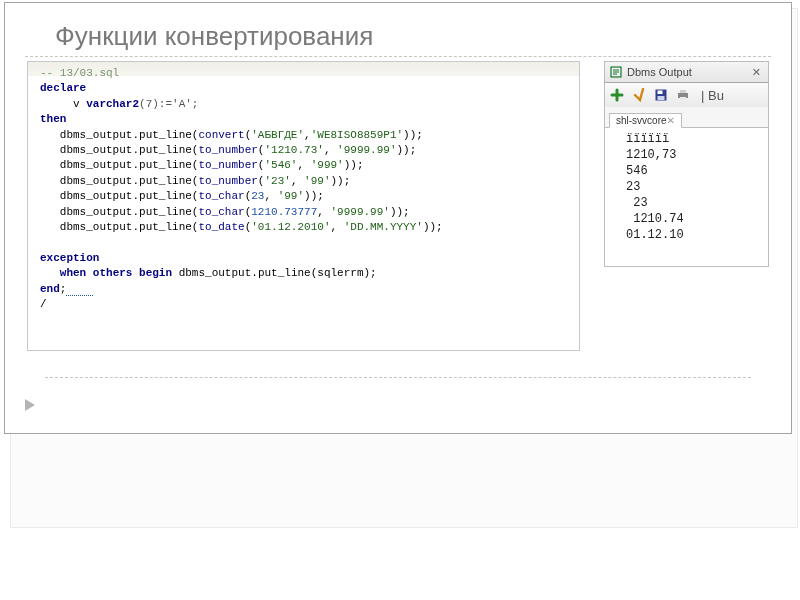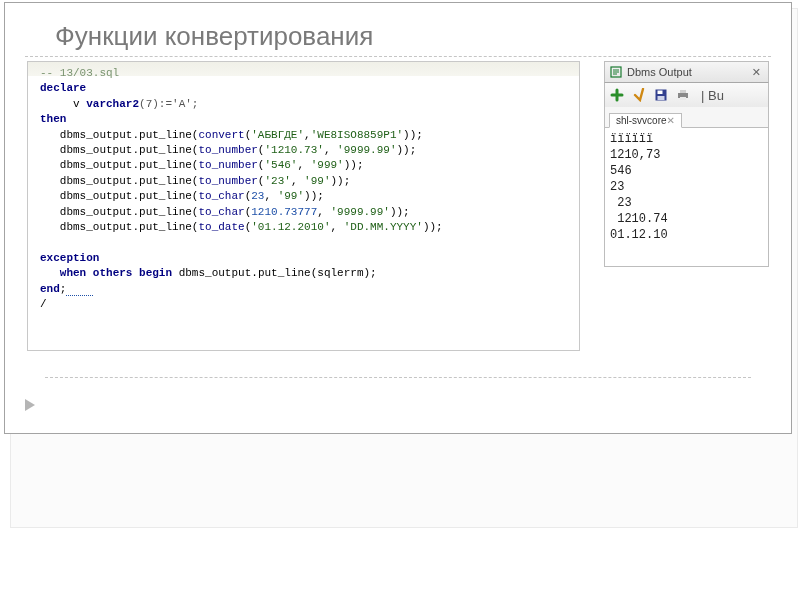--- a/index.html
+++ b/index.html
@@ -145,21 +145,21 @@
     top:1px;
     display:flex; align-items:center; 
   }
   .out-tab .x { color:#999; font-size:10px; cursor:pointer;}
   .out-body {
     border: 1px solid #bdbdbd;
     background:#fff;
     font-family: "Courier New", monospace;
     font-size: 12px;
     line-height: 16px;
-    padding: 3px 5px;
+    padding: 3px 21px;
     height: 140px;
     white-space: pre;
     color:#222;
   }
   .dashed-bottom {
     position:absolute;
     left:40px; right:40px; bottom:55px;
     border-top:1px dashed #c5c5c5;
   }
 </style>

